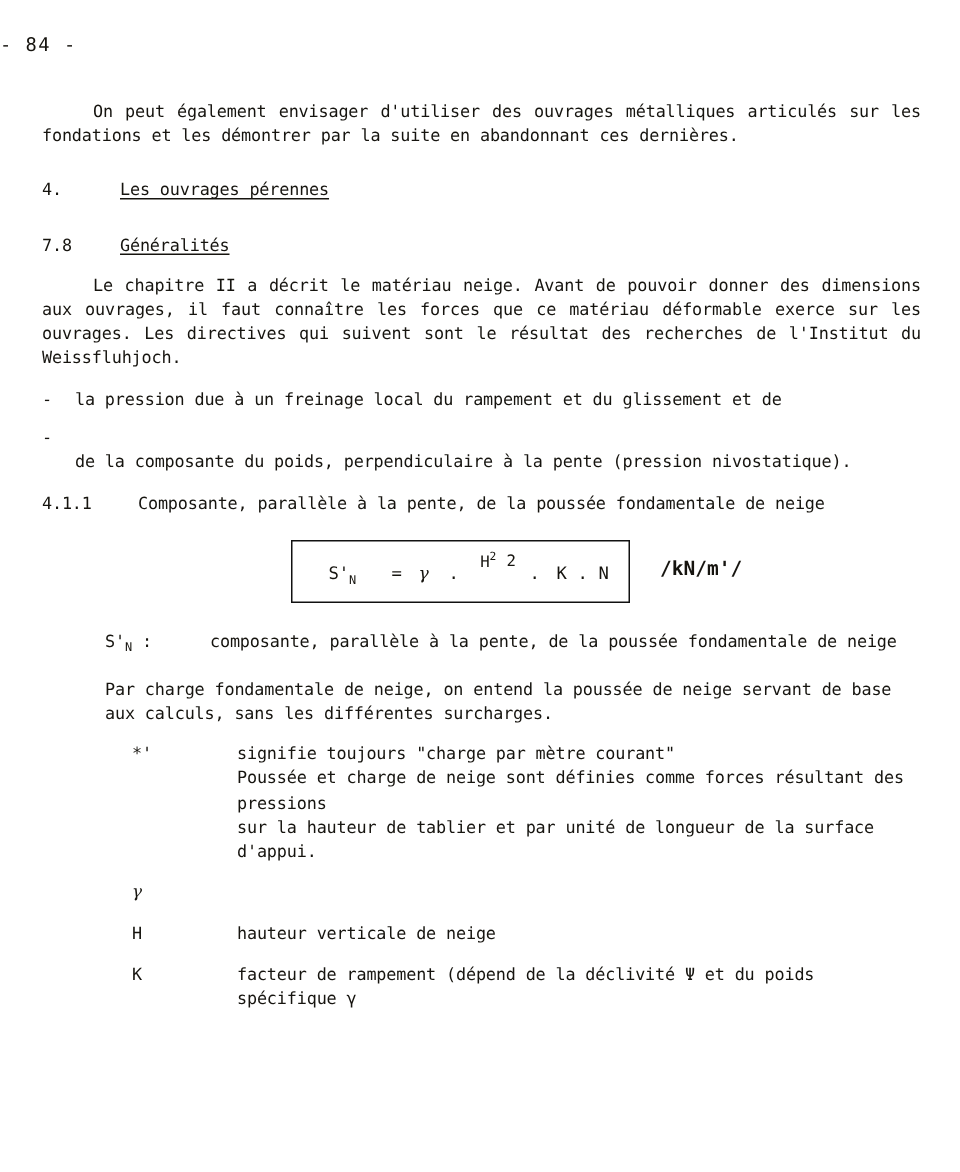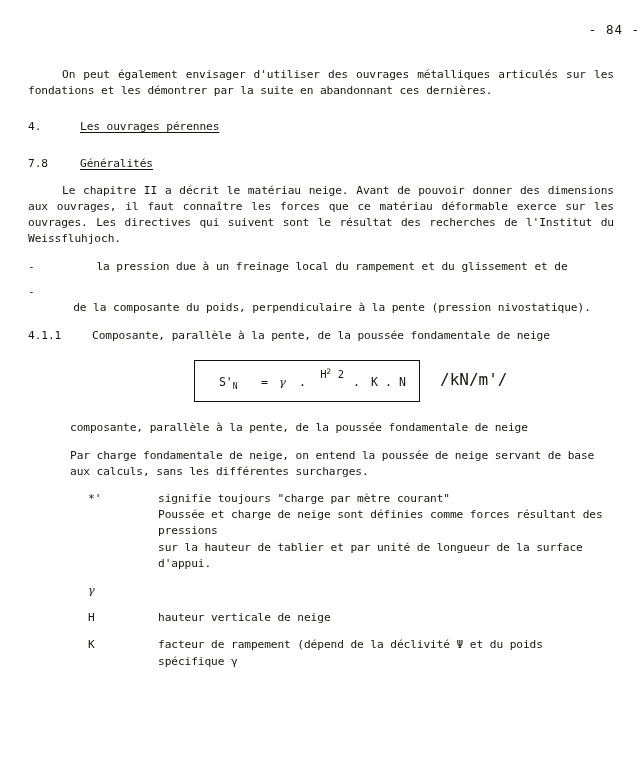--- a/index.html
+++ b/index.html
@@ -16,21 +16,21 @@
     overflow: hidden;
   }
   .page {
     position: relative;
     width: 640px;
     height: 781px;
     padding: 0;
     box-sizing: border-box;
   }
   .pagenum {
-    text-align: right;
+    text-align: left;
     font-size: 12.5px;
     letter-spacing: 1px;
     margin-top: 22px;
     margin-bottom: 30px;
   }
   .body {
     padding-left: 28px;
     padding-right: 26px;
     font-size: 11.2px;
     line-height: 16.2px;
@@ -66,21 +66,20 @@
   }
   .dashitem {
     display: flex;
     margin-bottom: 9px;
   }
   .dashitem .dash {
     flex: 0 0 22px;
   }
   .dashitem .txt {
     flex: 1;
-    text-align: center;
   }
   .subnum {
     display: flex;
     margin: 12px 0 11px 0;
   }
   .subnum .num {
     flex: 0 0 64px;
   }
   .subnum .ttl {
     flex: 1;
@@ -172,22 +171,23 @@
   }
   .f-n {
     position: absolute;
     left: 204px;
     top: 13px;
   }
   .units {
     position: absolute;
     left: 412px;
     top: 12px;
-    font-size: 16px;
+    font-size: 13px;
     letter-spacing: 0px;
+    font-weight: bold;
   }
   
   .defs {
     margin-top: 4px;
   }
   .defrow {
     display: flex;
     margin-bottom: 11px;
     padding-left: 42px;
   }
@@ -277,20 +277,21 @@
           <span class="f-dot3">.</span>
           <span class="f-n">N</span>
         </div>
       </div>
       <div class="units">/kN/m'/</div>
     </div>
 
     <div class="defs">
 
       <div class="defrow">
+        <span class="sym"><span>S'</span><sub>N</sub>&nbsp;<span>:</span></span>
         <span class="txt">
           <span>composante, parallèle à la pente, de la poussée fondamentale de neige</span>
         </span>
       </div>
 
       <div class="para-block">Par charge fondamentale de neige, on entend la poussée de neige servant de base aux calculs, sans les différentes surcharges.</div>
 
       <div class="defrow" style="padding-left:60px;">
         <span class="sym">*'</span>
         <span class="txt">

